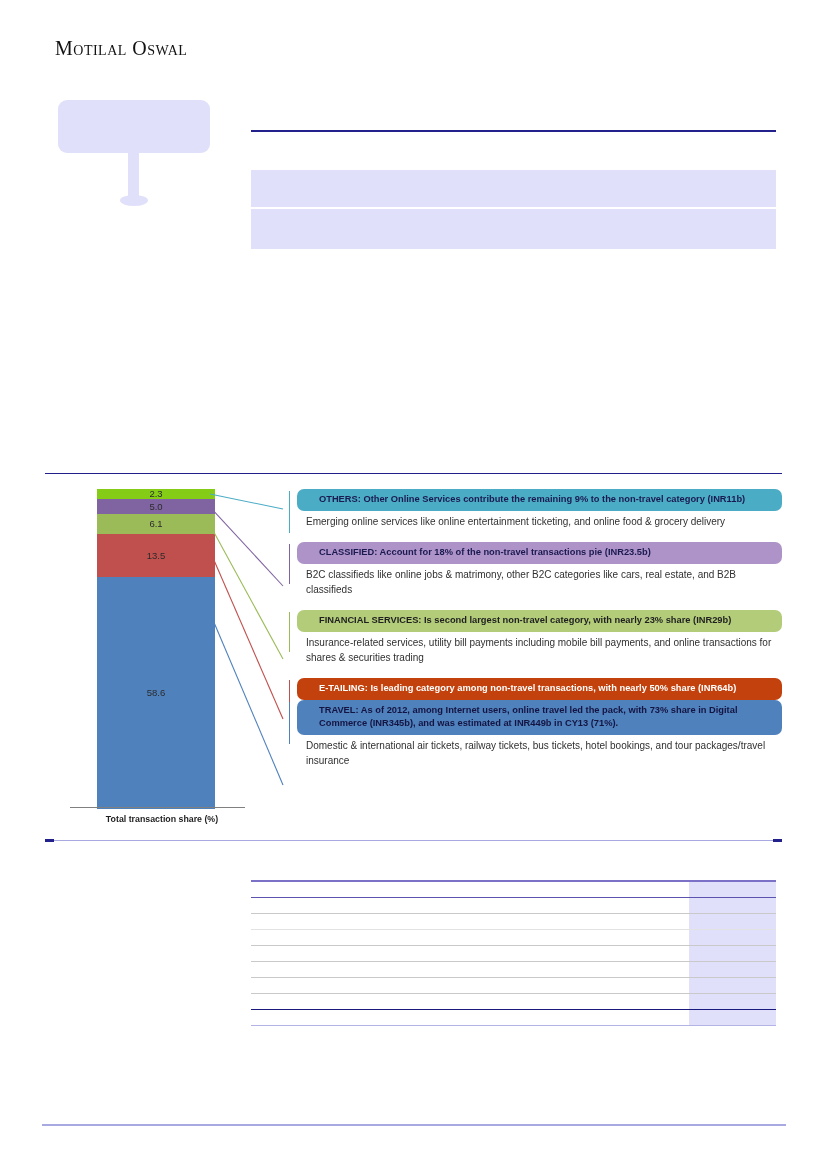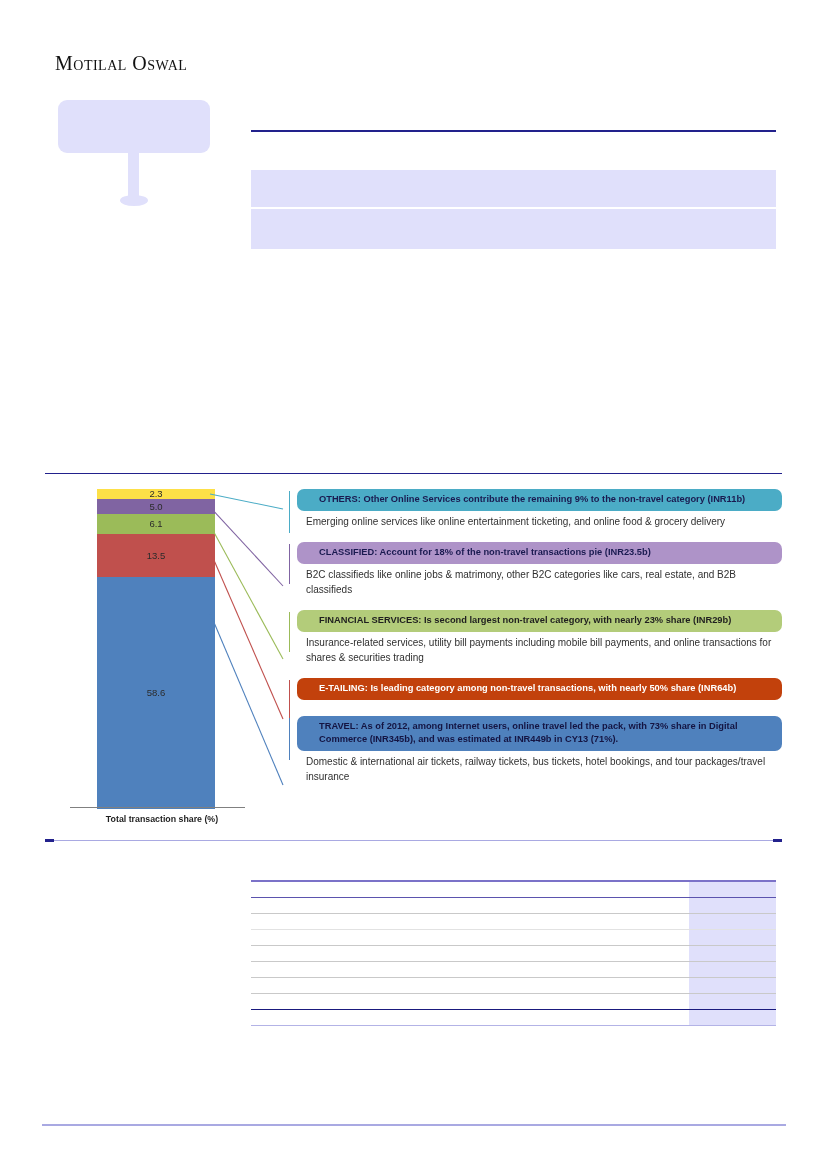--- a/index.html
+++ b/index.html
@@ -12,21 +12,21 @@
     height: 1169px;
     position: relative;
     font-family: "Liberation Sans", sans-serif;
     overflow: hidden;
   }
 
   
   #brand-header {
     position: absolute;
     left: 55px;
-    top: 52px;
+    top: 37px;
     font-family: "Liberation Serif", serif;
     font-size: 20px;
     font-variant: small-caps;
     letter-spacing: 0.5px;
     color: #111111;
     white-space: nowrap;
   }
 
   
   #top-placeholder-graphic {
@@ -261,21 +261,21 @@
 <div id="top-divider-rule"></div>
 <div id="top-block-upper"></div>
 <div id="top-block-lower"></div>
 
 <div id="exhibit-section">
 
   <div id="exhibit-top-rule"></div>
 
   <div id="stacked-bar-chart">
     <div id="stacked-bar-column">
-      <div class="bar-segment" style="flex: 0 0 2.3023%; background: #fde047;">
+      <div class="bar-segment" style="flex: 0 0 2.3023%; background: #84cc16;">
         <span class="bar-segment-value">2.3</span>
       </div>
       <div class="bar-segment" style="flex: 0 0 5.00501%; background: rgb(128, 100, 162);">
         <span class="bar-segment-value">5.0</span>
       </div>
       <div class="bar-segment" style="flex: 0 0 6.10611%; background: rgb(155, 187, 89);">
         <span class="bar-segment-value">6.1</span>
       </div>
       <div class="bar-segment" style="flex: 0 0 13.5135%; background: rgb(192, 80, 77);">
         <span class="bar-segment-value">13.5</span>
@@ -314,21 +314,21 @@
       <div class="callout-tick" style="top:2px;height:40px;border-color:#9BBB59;"></div>
       <div class="callout-box" style="background:#B3CC7A;color:#1f1f1f;">FINANCIAL SERVICES: Is second largest non-travel category, with nearly 23% share (INR29b)</div>
       <div class="callout-desc">Insurance-related services, utility bill payments including mobile bill payments, and online transactions for shares &amp; securities trading</div>
     </div>
 
     <div class="callout-group" style="margin-top:12px;">
       <div class="callout-tick" style="top:2px;height:42px;border-color:#C0504D;"></div>
       <div class="callout-box" style="background:#c2410c;color:#ffffff;">E-TAILING: Is leading category among non-travel transactions, with nearly 50% share (INR64b)</div>
     </div>
 
-    <div class="callout-group" style="margin-top:16px;">
+    <div class="callout-group" style="margin-top:0;">
       <div class="callout-tick" style="top:2px;height:42px;border-color:#4F81BD;"></div>
       <div class="callout-box" style="background:#4F81BD;color:#141442;">TRAVEL: As of 2012, among Internet users, online travel led the pack, with 73% share in Digital Commerce (INR345b), and was estimated at INR449b in CY13 (71%).</div>
       <div class="callout-desc">Domestic &amp; international air tickets, railway tickets, bus tickets, hotel bookings, and tour packages/travel insurance</div>
     </div>
 
   </div>
 
   <div id="exhibit-bottom-rule">
     <div class="cap-left"></div>
     <div class="cap-right"></div>

